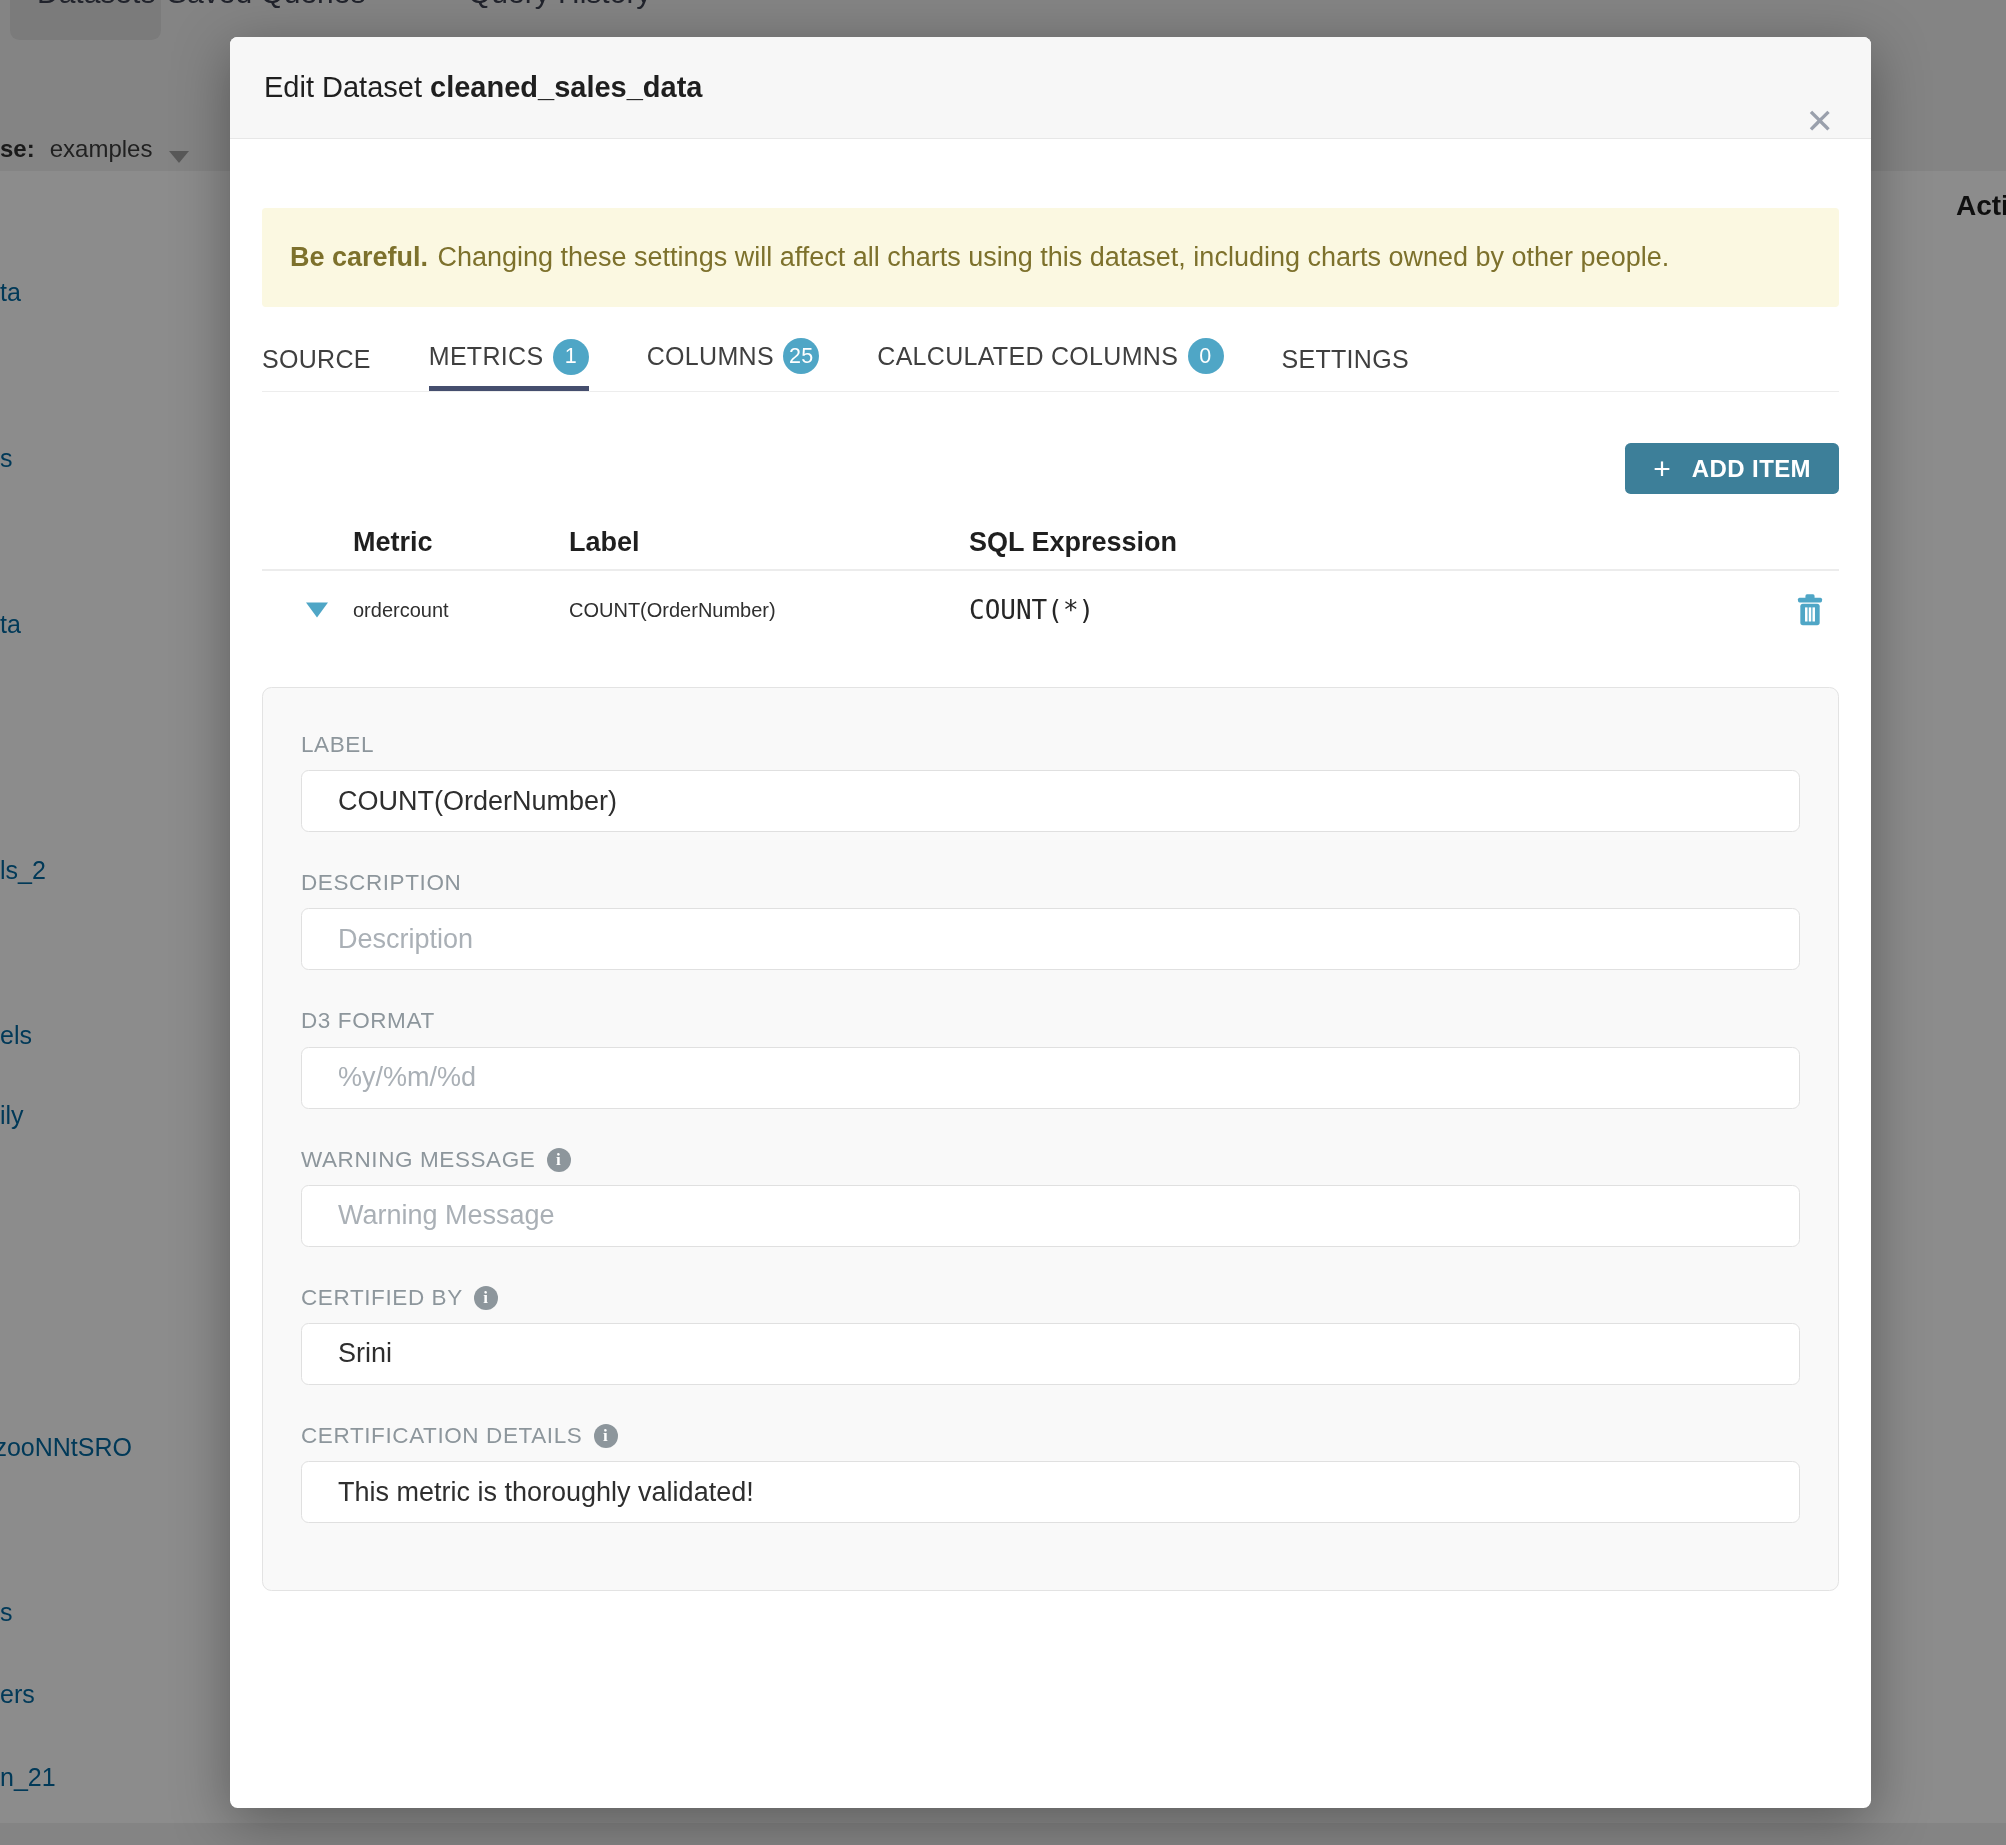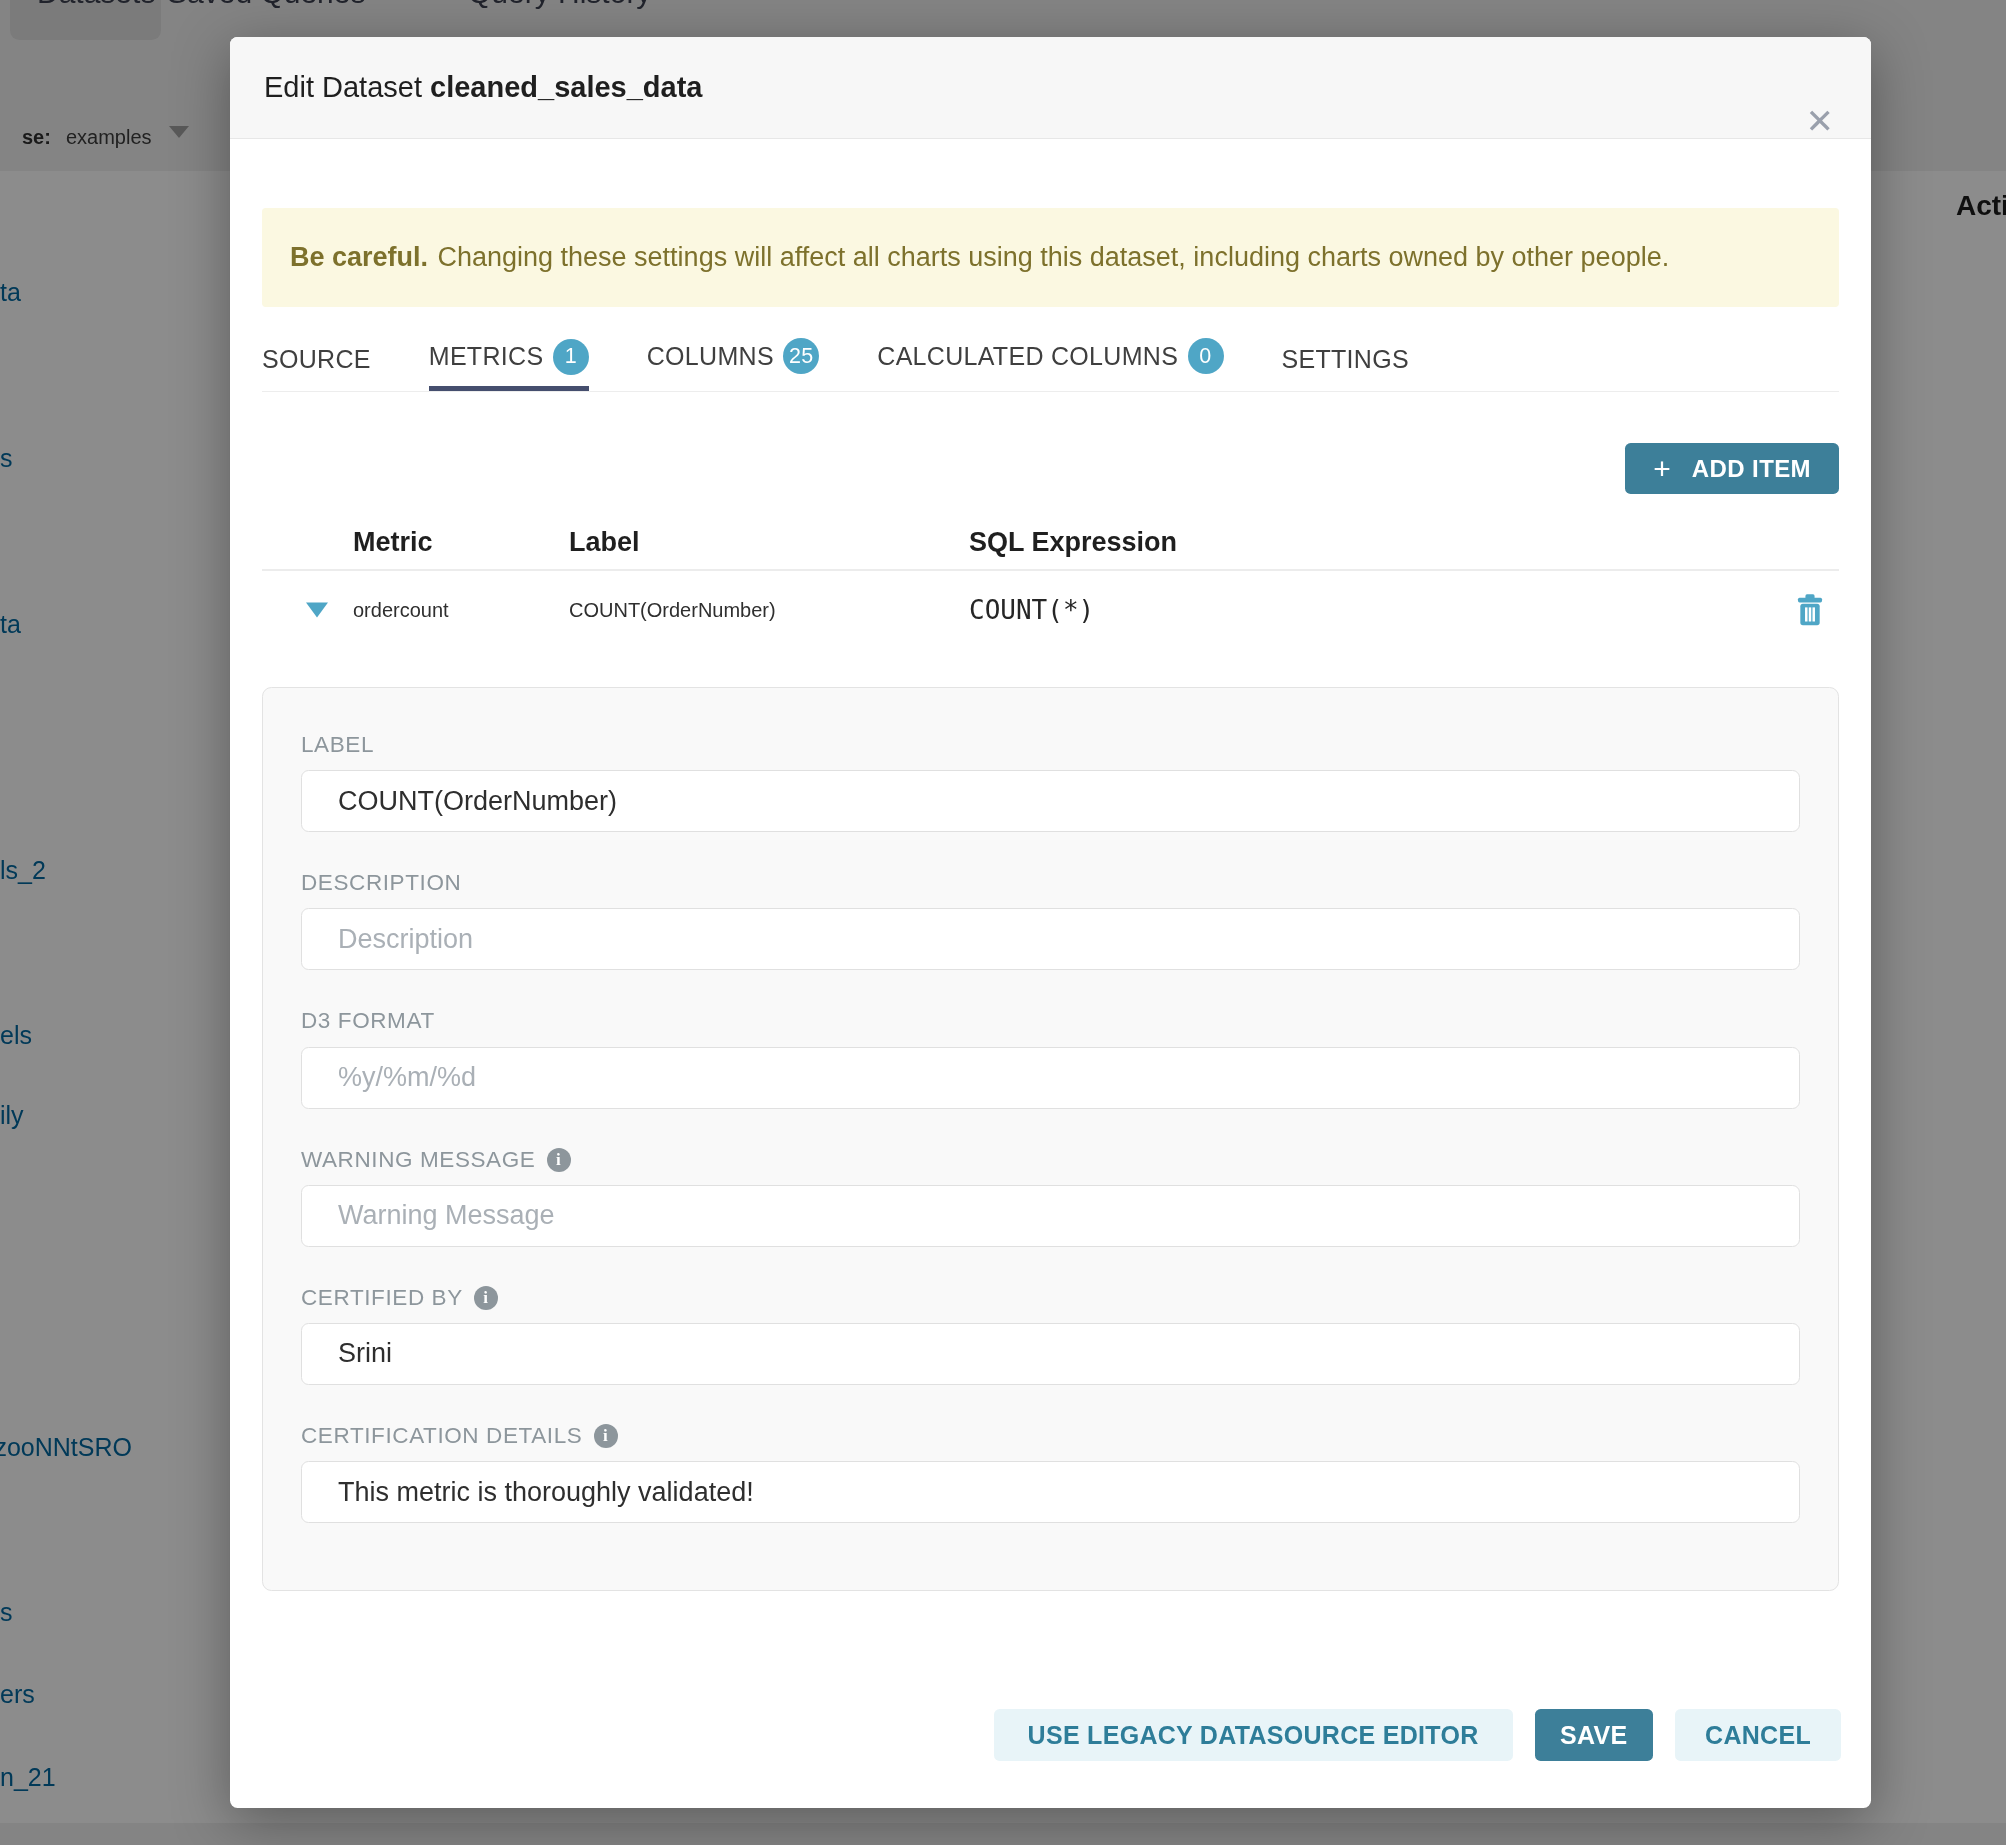--- a/index.html
+++ b/index.html
@@ -9,21 +9,21 @@
     font-family:"Liberation Sans","DejaVu Sans",sans-serif;
     -webkit-font-smoothing:antialiased;
   }
   
   .page{position:absolute;inset:0;}
   .nav-pill{position:absolute;left:10.3px;top:-54px;width:151px;height:94px;background:#e0e0e0;border-radius:9.4px;}
   .nav-tab{position:absolute;top:-24px;font-size:30px;font-weight:500;color:#3c4150;white-space:nowrap;}
   .nav-tab.t0{left:37px;}
   .nav-tab.t1{left:167px;}
   .nav-tab.t2{left:468px;}
-  .db-row{position:absolute;left:0;top:126px;height:37px;display:flex;align-items:flex-start;font-size:20px;color:#3d3d3d;padding-left:22px;}
+  .db-row{position:absolute;left:0;top:126px;height:37px;display:flex;align-items:flex-end;font-size:24px;color:#3d3d3d;}
   .db-label{font-weight:700;color:#303030;margin-right:15px;}
   .db-caret{width:0;height:0;border-left:10.3px solid transparent;border-right:10.3px solid transparent;border-top:12px solid #a2a2a2;margin-left:17px;}
   .table-card{position:absolute;left:0;right:0;top:171px;bottom:23.4px;background:#ffffff;overflow:hidden;}
   .row-lines{position:absolute;left:0;right:0;top:161px;bottom:0;
     background:repeating-linear-gradient(to bottom,#ffffff 0px,#ffffff 82px,#e3e3e3 82px,#e3e3e3 82px);}
   .actions-header{position:absolute;left:1956px;top:19px;font-size:28px;font-weight:700;color:#1d1d1d;white-space:nowrap;}
   .frag{position:absolute;font-size:25px;color:#0369a1;white-space:nowrap;transform:translateY(-50%);}
   
   .overlay{position:absolute;inset:0;background:rgba(0,0,0,0.45);z-index:5;}
   
@@ -213,19 +213,14 @@
       <div class="field">
         <div class="field-label">
           <span>CERTIFICATION DETAILS</span>
           <span class="info-icon">i</span>
         </div>
         <input type="text" value="This metric is thoroughly validated!" style="">
       </div>
     </div>
   </div>
 
-  <div class="modal-footer">
-    <button class="btn light legacy">USE LEGACY DATASOURCE EDITOR</button>
-    <button class="btn primary save">SAVE</button>
-    <button class="btn light cancel">CANCEL</button>
-  </div>
 </div>
 
 
 </body></html>

